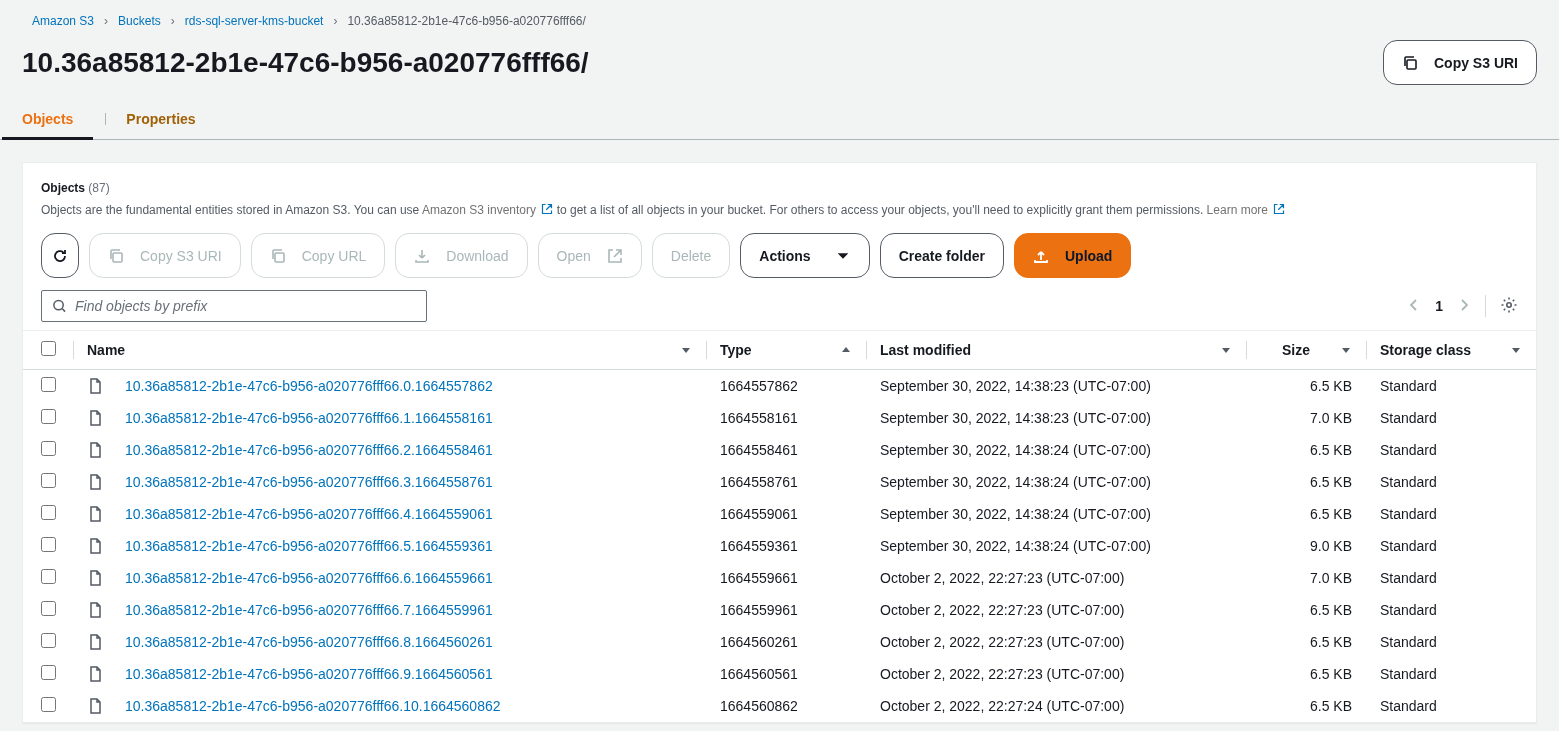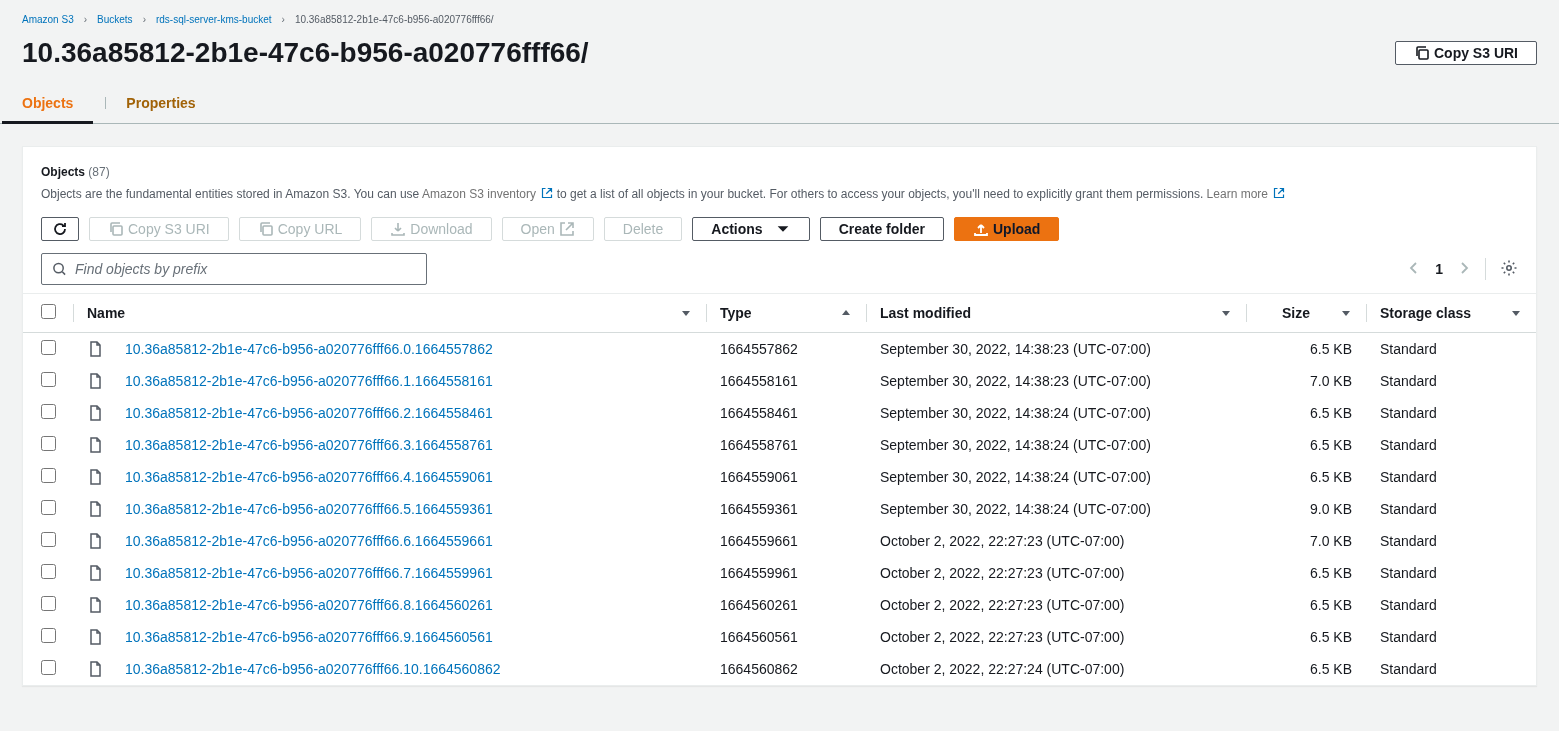--- a/index.html
+++ b/index.html
@@ -6,54 +6,54 @@
   body {
     font-family: "Amazon Ember", "Helvetica Neue", Arial, sans-serif;
     font-size: 14px;
     color: #16191f;
     background: #f2f3f3;
   }
   a { color: #0073bb; text-decoration: none; cursor: pointer; }
 
   
   .breadcrumb {
-    padding: 14px 22px 8px;
+    padding: 14px 32px 8px;
     display: flex;
     align-items: center;
     gap: 10px;
-    font-size: 10px;
+    font-size: 12px;
   }
   .breadcrumb .sep { color: #687078; }
   .breadcrumb .current { color: #545b64; }
 
   
   .header-row {
     display: flex;
     justify-content: space-between;
     align-items: center;
     padding: 4px 22px 14px;
   }
   .page-title {
     font-size: 28px;
     font-weight: 700;
     color: #16191f;
   }
   .btn {
     display: inline-flex;
     align-items: center;
-    gap: 4px;
+    gap: 16px;
     border: 1px solid #545b64;
     background: #fff;
     color: #16191f;
     padding: 6px 18px;
     font-size: 14px;
     font-weight: 700;
     cursor: pointer;
-    border-radius: 2px;
-    height: 24px;
+    border-radius: 14px;
+    height: 45px;
   }
   .btn-disabled {
     color: #aab7b8;
     border-color: #d5dbdb;
     cursor: default;
     font-weight: 400;
   }
   .btn-primary {
     background: #ec7211;
     border-color: #ec7211;

